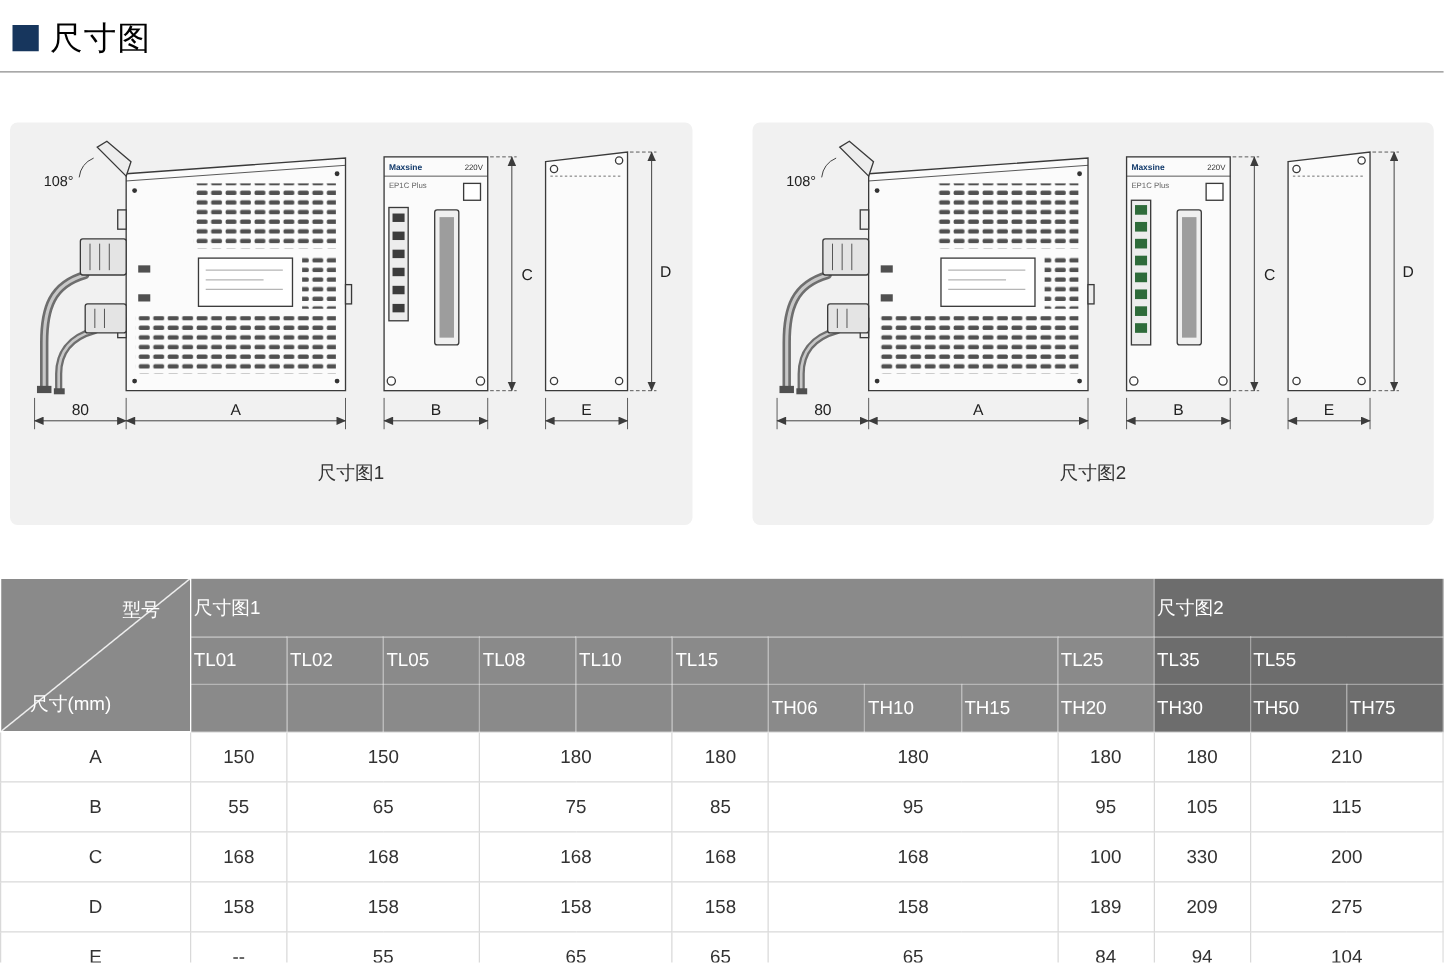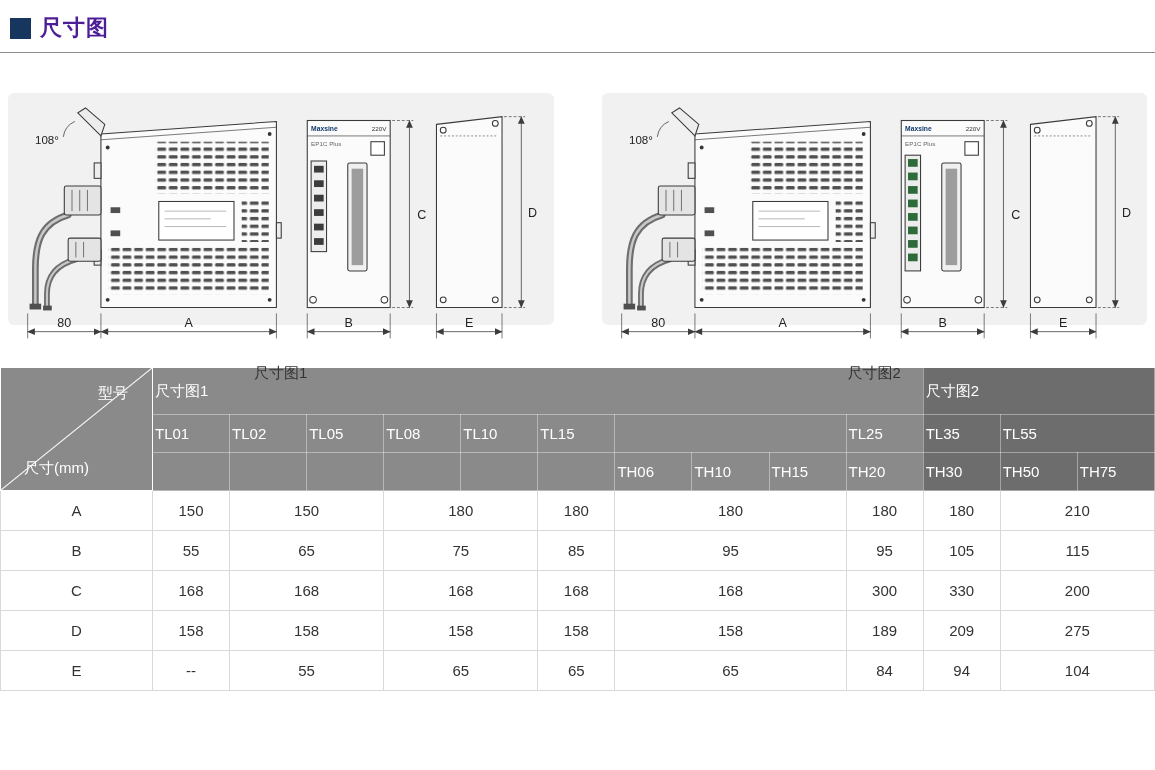--- a/index.html
+++ b/index.html
@@ -5,28 +5,28 @@
   * { box-sizing: border-box; }
   html, body { margin: 0; padding: 0; }
   body {
     width: 1155px; height: 770px; background: #ffffff;
     font-family: "Liberation Sans", "DejaVu Sans", sans-serif;
     color: #222; overflow: hidden;
   }
   
   .page-header { display: flex; align-items: center; gap: 9px; padding: 13px 0 0 10px; }
   .title-square { width: 21px; height: 21px; background: var(--accent, #17365d); flex: 0 0 auto; }
-  .page-title { font-size: 22px; font-weight: 700; margin: 0; letter-spacing: 1px; color: #4c1d95; }
+  .page-title { font-size: 26px; font-weight: 400; margin: 0; letter-spacing: 1px; color: #000000; }
   .title-rule { border: none; border-top: 1px solid #8c8c8c; margin: 9px 0 0 0; }
 
   
   .panels { display: flex; gap: 48px; padding: 40px 8px 0 8px; }
   .panel {
     flex: 1 1 0; background: var(--panel-bg, #f1f1f1); border-radius: 6px;
-    padding: 14px 10px 8px 10px; height: 232px; margin: 0;
+    padding: 14px 10px 8px 10px; height: 322px; margin: 0;
   }
   .panel svg { display: block; width: 100%; height: auto; }
   .panel figcaption { text-align: center; font-size: 15px; color: #333; margin-top: 14px; }
   svg text { font-family: "Liberation Sans", "DejaVu Sans", sans-serif; }
 
   
   .table-wrap { margin-top: 42px; }
   table.dim-table { width: 1155px; border-collapse: collapse; table-layout: fixed; font-size: 15px; }
   table.dim-table thead th {
     background: var(--header-bg, #8a8a8a); color: #fff; font-weight: 400;
@@ -356,21 +356,21 @@
           <td>105</td>
           <td colspan="2">115</td>
         </tr>
         <tr>
           <th>C</th>
           <td>168</td>
           <td colspan="2">168</td>
           <td colspan="2">168</td>
           <td>168</td>
           <td colspan="3">168</td>
-          <td>300</td>
+          <td>100</td>
           <td>330</td>
           <td colspan="2">200</td>
         </tr>
         <tr>
           <th>D</th>
           <td>158</td>
           <td colspan="2">158</td>
           <td colspan="2">158</td>
           <td>158</td>
           <td colspan="3">158</td>

